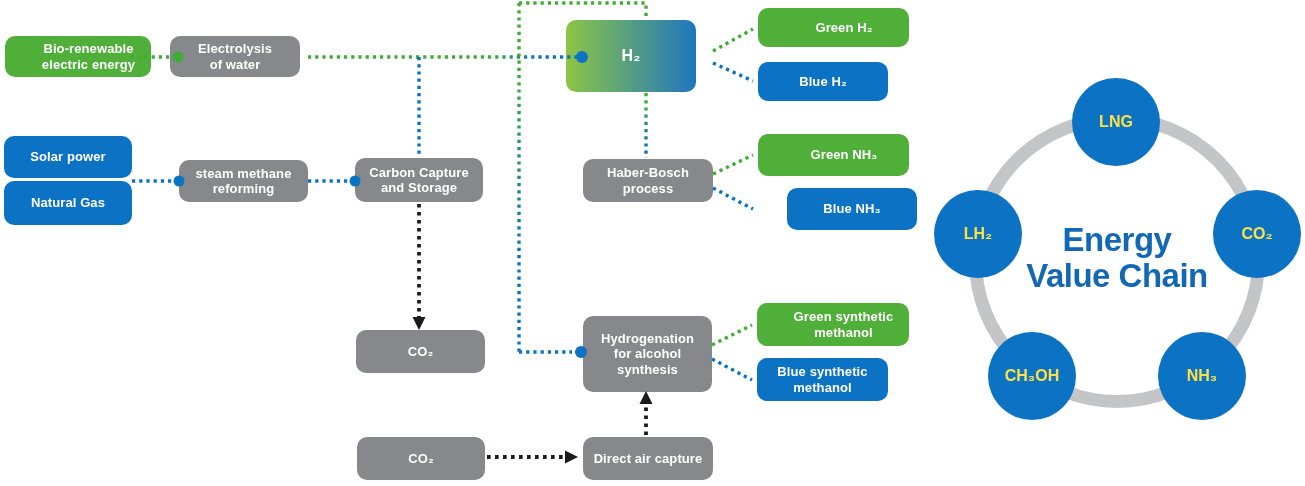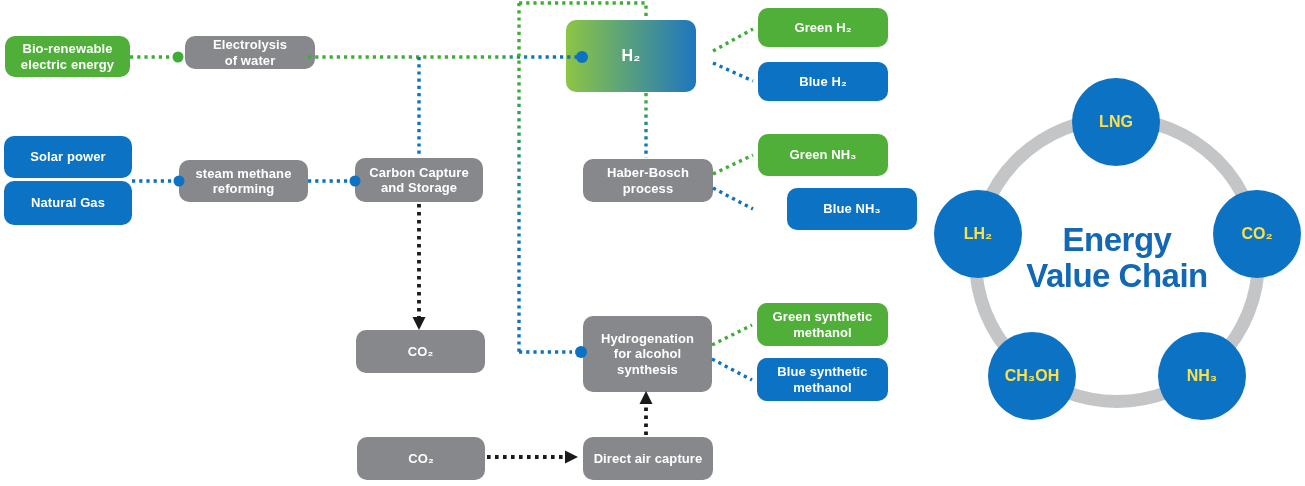--- a/index.html
+++ b/index.html
@@ -7,21 +7,21 @@
     position:relative;width:1305px;height:486px;background:#fff;overflow:hidden;
     font-family:"Liberation Sans","DejaVu Sans",sans-serif;
   }
   .wires{position:absolute;left:0;top:0;z-index:3;pointer-events:none;}
   .node{
     position:absolute;z-index:1;border-radius:10px;
     display:flex;align-items:center;justify-content:center;
     color:#fff;font-weight:700;font-size:13px;line-height:1.18;
     text-align:center;white-space:pre-line;letter-spacing:.1px;
   }
-  .node.green{background:var(--green);}
+  .node.green{background:var(--green);padding-left:21px;}
   .node.blue{background:var(--blue);border-radius:10px;}
   .node.gray{background:var(--gray);}
   .node.h2grad{background:linear-gradient(90deg,var(--h2-grad-start),var(--h2-grad-end));font-size:16px;}
   .wire-green{stroke:var(--line-green);}
   .wire-blue{stroke:var(--line-blue);}
   .wire-black{stroke:var(--black);}
   .dotline{stroke-width:3.4;fill:none;stroke-dasharray:3.2 4;}
   .blackline{stroke-width:3.8;fill:none;stroke-dasharray:3.6 4.4;}
   .enddot-green{fill:var(--line-green);}
   .enddot-blue{fill:var(--line-blue);}
@@ -137,21 +137,21 @@
     <g>
       <line class="dotline wire-green" x1="712" y1="345" x2="752" y2="325"></line>
     </g>
     <g>
       <line class="dotline wire-blue" x1="712" y1="359" x2="752" y2="380"></line>
     </g>
   </svg>
 
   <div class="node green" style="left:5px;top:36px;width:125px;height:41px">Bio-renewable
 electric energy</div>
-  <div class="node gray" style="left:185px;top:36px;width:130px;height:33px">Electrolysis
+  <div class="node gray" style="left:170px;top:36px;width:130px;height:41px">Electrolysis
 of water</div>
   <div class="node blue" style="left:4px;top:136px;width:128px;height:42px">Solar power</div>
   <div class="node blue" style="left:4px;top:181px;width:128px;height:44px">Natural Gas</div>
   <div class="node gray" style="left:179px;top:160px;width:129px;height:42px">steam methane
 reforming</div>
   <div class="node gray" style="left:355px;top:158px;width:128px;height:44px">Carbon Capture
 and Storage</div>
   <div class="node h2grad" style="left:566px;top:20px;width:130px;height:72px">H₂</div>
   <div class="node green" style="left:758px;top:8px;width:130px;height:39px">Green H₂</div>
   <div class="node blue" style="left:758px;top:62px;width:130px;height:39px">Blue H₂</div>

